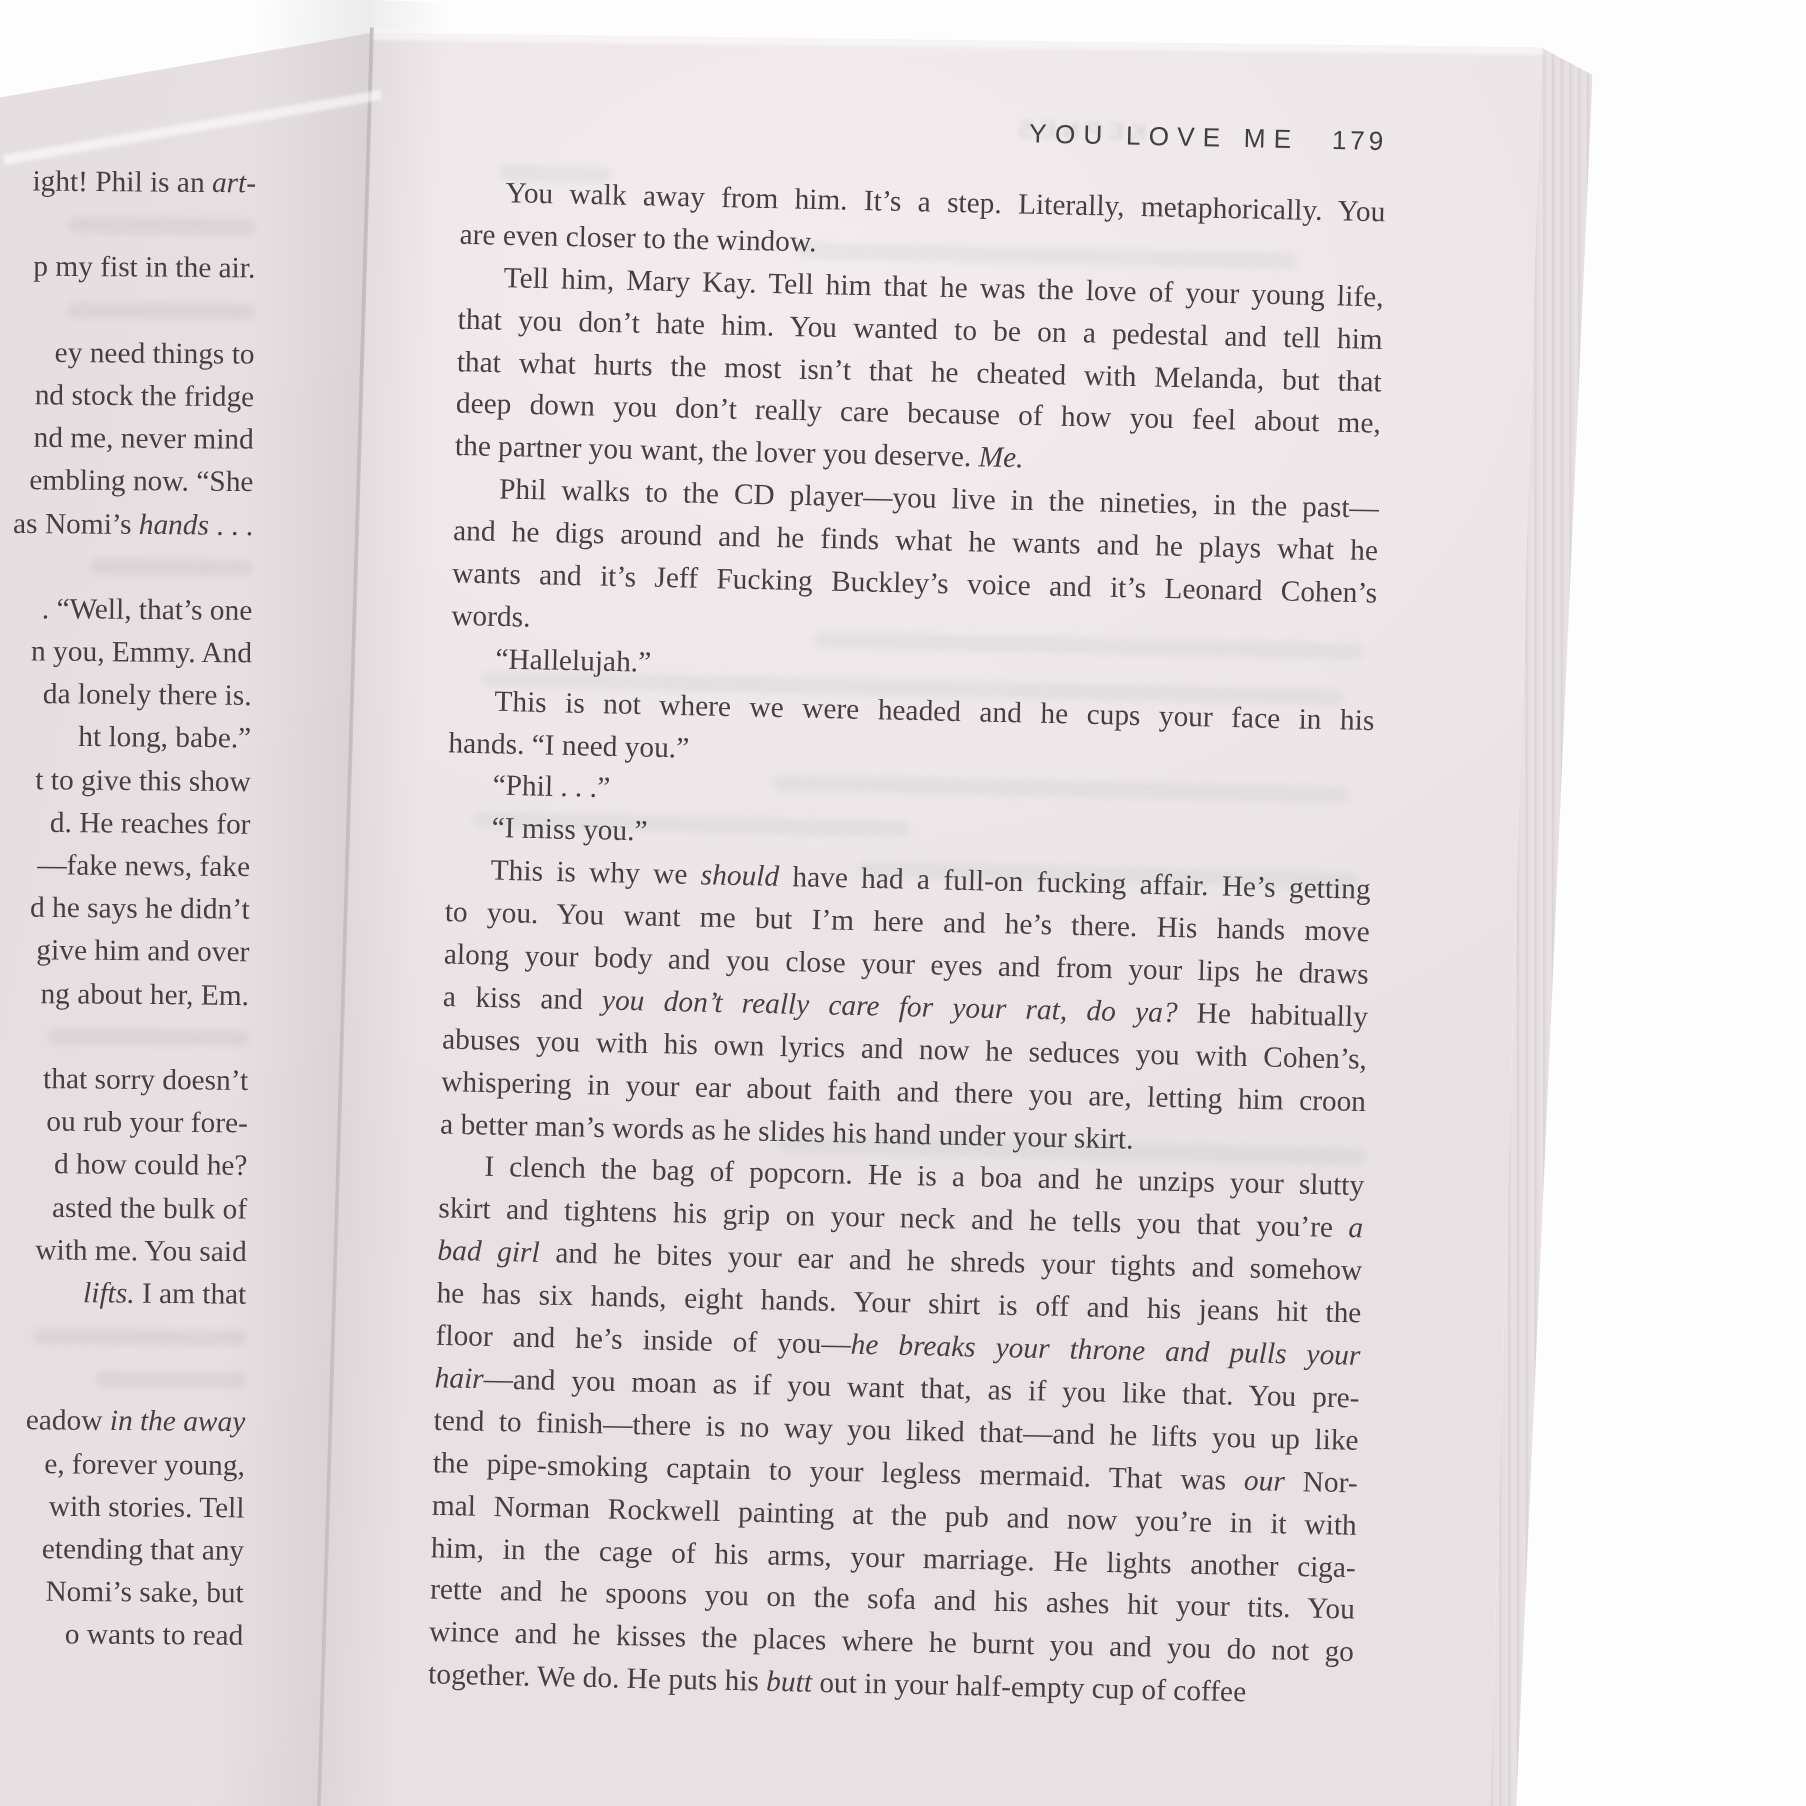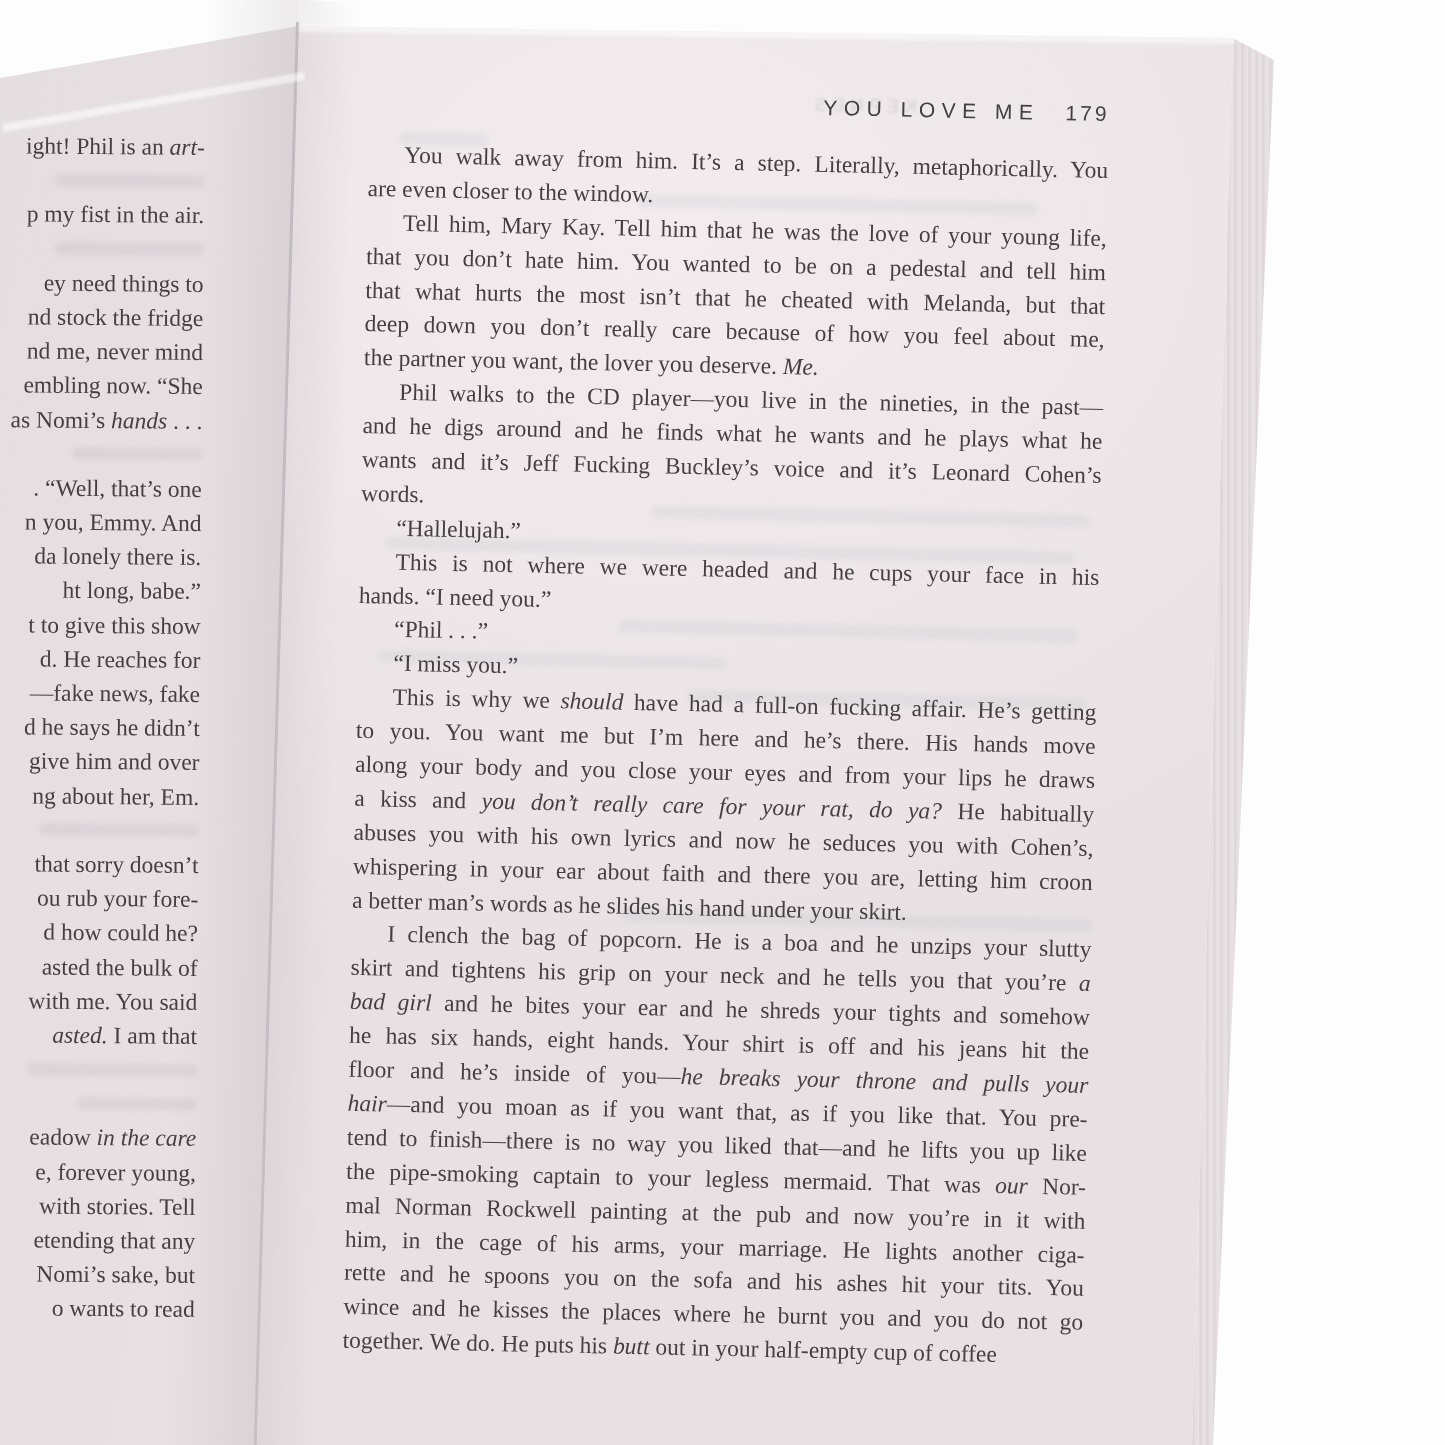--- a/index.html
+++ b/index.html
@@ -97,28 +97,28 @@
       <div class="lline"><span>give him and over</span></div>
       <div class="lline"><span>ng about her, Em.</span></div>
       <div class="lghost">
         <div class="bar" style="width: 160px;"></div>
       </div>
       <div class="lline"><span>that sorry doesn’t</span></div>
       <div class="lline"><span>ou rub your fore-</span></div>
       <div class="lline"><span>d how could he?</span></div>
       <div class="lline"><span>asted the bulk of</span></div>
       <div class="lline"><span>with me. You said</span></div>
-      <div class="lline"><span class="it">asted.</span><span> I am that</span></div>
+      <div class="lline"><span class="it">lifts.</span><span> I am that</span></div>
       <div class="lghost">
         <div class="bar" style="width: 170px;"></div>
       </div>
       <div class="lghost">
         <div class="bar" style="width: 120px;"></div>
       </div>
-      <div class="lline"><span>eadow </span><span class="it">in the care</span></div>
+      <div class="lline"><span>eadow </span><span class="it">in the away</span></div>
       <div class="lline"><span>e, forever young,</span></div>
       <div class="lline"><span>with stories. Tell</span></div>
       <div class="lline"><span>etending that any</span></div>
       <div class="lline"><span>Nomi’s sake, but</span></div>
       <div class="lline"><span>o wants to read</span></div>
     </div>
 
   <div id="right-text">
     <div id="ghost-running-head">KEPNES</div>
     <div id="running-head">

